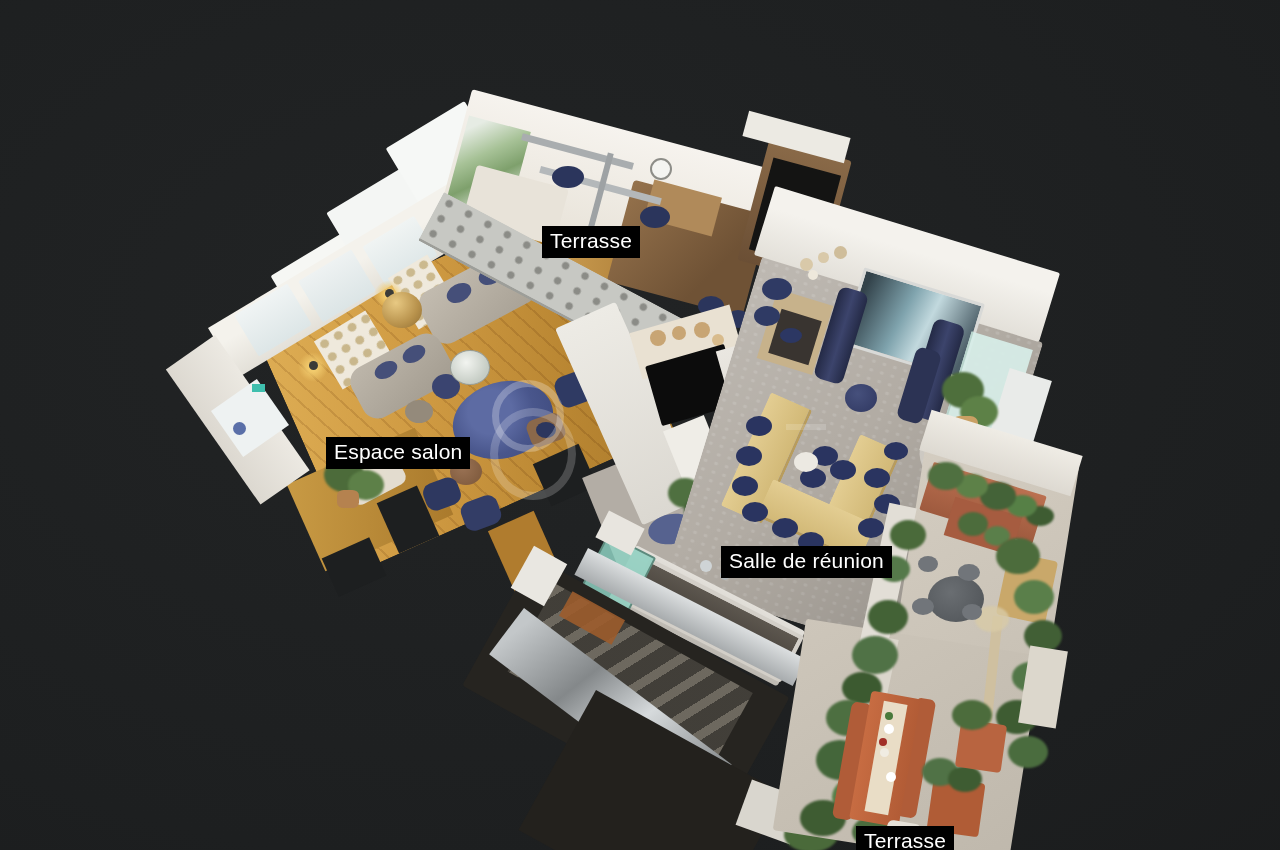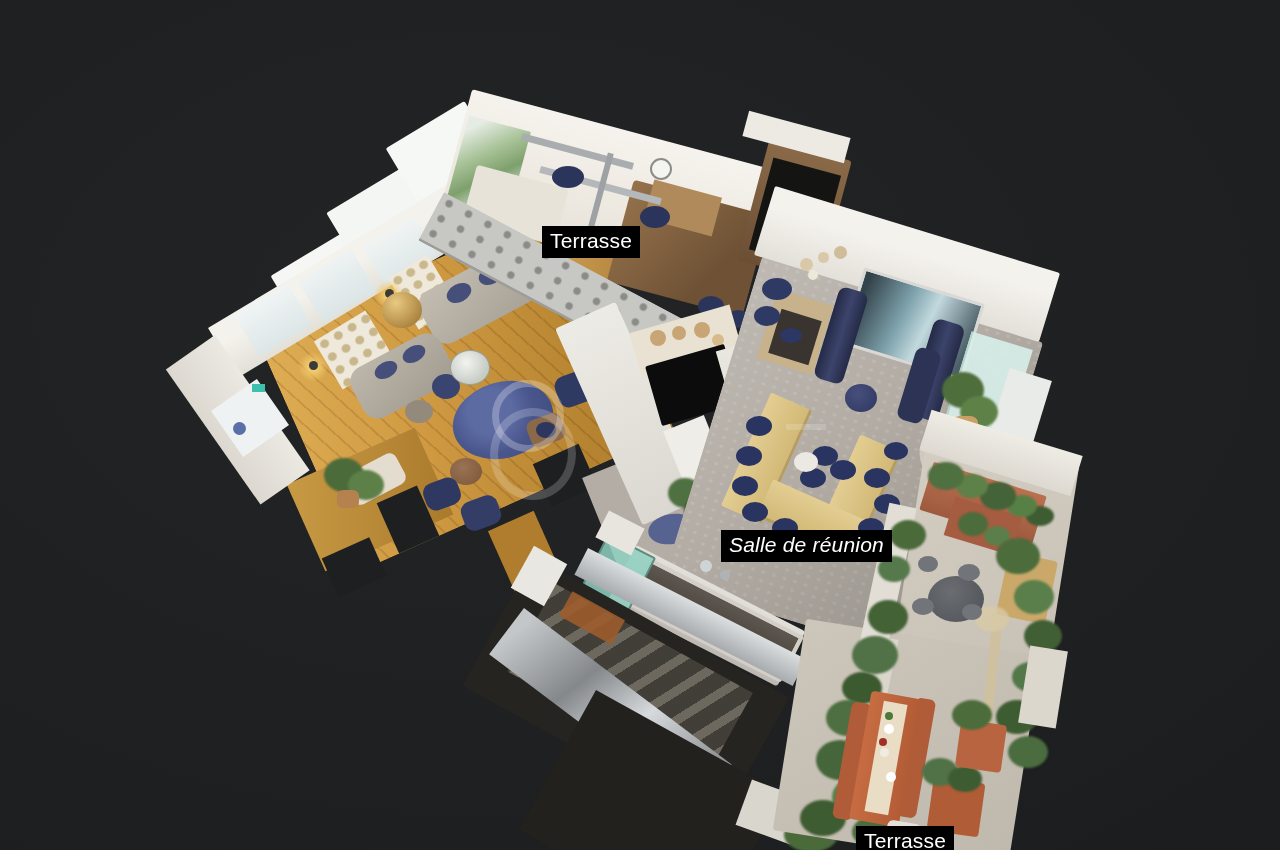--- a/index.html
+++ b/index.html
@@ -219,16 +219,17 @@
   <div class="pl" style="left:952px;top:700px;width:40px;height:30px;background:#4c6c3c;"></div>
   <div class="sh" style="left:886px;top:822px;width:34px;height:24px;transform:rotate(10deg);background:#e5e1d8;border-radius:6px;"></div>
 
   <div class="wm" style="left:0;top:0;width:1280px;height:850px;">
     <div class="ring" style="left:492px;top:380px;width:58px;height:58px;border:7px solid rgba(255,255,255,0.26);"></div>
     <div class="ring" style="left:490px;top:408px;width:70px;height:76px;border:8px solid rgba(255,255,255,0.20);"></div>
     <div class="sh" style="left:786px;top:424px;width:40px;height:6px;background:rgba(255,255,255,0.16);"></div>
   </div>
 
   <div class="room-label" style="left:542px;top:226px;">Terrasse</div>
-  <div class="room-label" style="left:721px;top:530px;font-style:italic;">Salle de réunion</div>
+  <div class="room-label" style="left:326px;top:437px;">Espace salon</div>
+  <div class="room-label" style="left:721px;top:546px;">Salle de réunion</div>
   <div class="room-label" style="left:856px;top:826px;">Terrasse</div>
 
 </div>
 
 </body></html>

